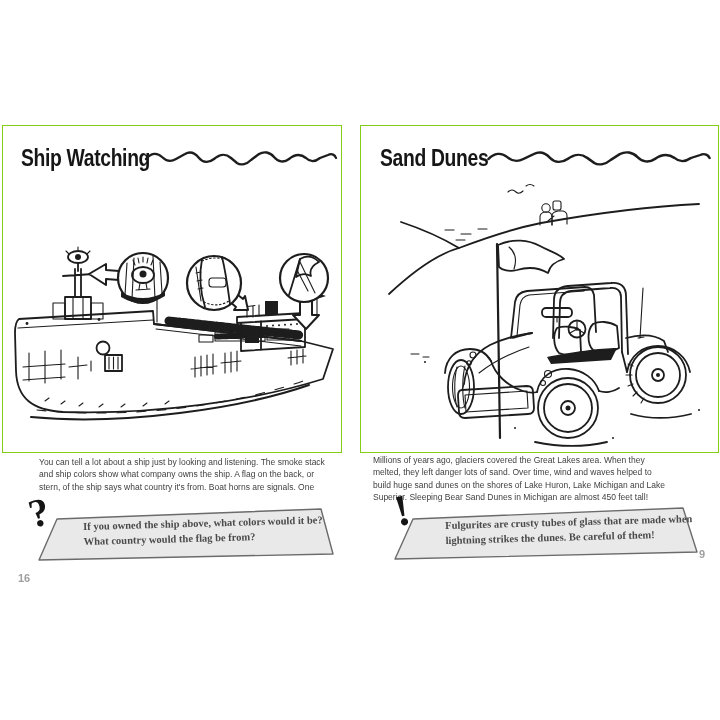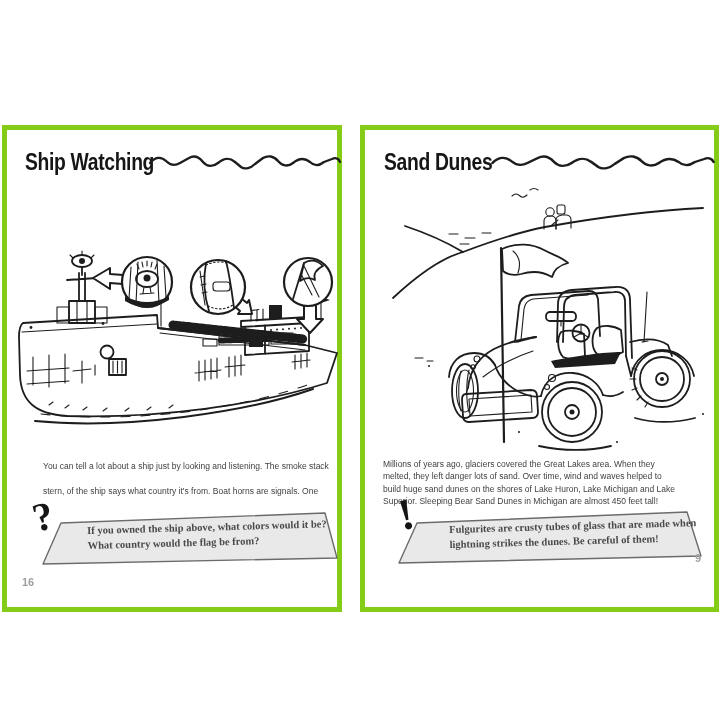--- a/index.html
+++ b/index.html
@@ -1,22 +1,22 @@
 <!DOCTYPE html>
 <html><head>
 <meta charset="utf-8">
 <style>
   html,body{margin:0;padding:0;}
   body{
     width:720px;height:720px;background:#ffffff;position:relative;
     font-family:"Liberation Sans",sans-serif;overflow:hidden;
   }
   .page{
-    position:absolute;top:125px;height:487px;background:#ffffff;
-    border:5px solid #84cc16;box-sizing:border-box;
+    position:absolute;top:125px;height:328px;background:#ffffff;
+    border:1px solid #84cc16;box-sizing:border-box;
   }
   .page-left{left:2px;width:340px;}
   .page-right{left:360px;width:359px;}
   .page-title{
     position:absolute;margin:0;color:#161616;font-weight:bold;
     font-size:23px;letter-spacing:-0.4px;white-space:nowrap;
     transform:scaleX(0.84);transform-origin:left center;line-height:1;
   }
   .squiggle{position:absolute;}
   .illustration{position:absolute;}
@@ -146,21 +146,21 @@
       <g>
         <circle class="white" cx="301" cy="49" r="24" stroke="#1d1d1d" stroke-width="2.2"></circle>
         <path class="ink" d="M286,66 L297,30"></path>
         <path class="ink" d="M297,30 C304,26 310,27 316,33 C310,36 306,41 308,47 C302,44 297,45 293,48 Z"></path>
         <path class="thin" d="M297,33 L312,64 M294,41 L305,62"></path>
       </g>
     </svg>
 
     <p class="body-text" style="left:36px;top:330px;margin:0;">
       <span class="bline">You can tell a lot about a ship just by looking and listening. The smoke stack</span><br>
-      <br>
+      <span class="bline">and ship colors show what company owns the ship. A flag on the back, or</span><br>
       <span class="bline">stern, of the ship says what country it's from. Boat horns are signals. One</span><br>
     </p>
 
     <div class="callout" style="left:20px;top:367px;width:322px;height:78px;">
       <svg class="callout-shape" width="322" height="78" viewBox="0 0 322 78">
         <polygon points="34,26 298,16 310,61 16,67" fill="#e9e9e9" stroke="#6b6b6b" stroke-width="1.4" stroke-linejoin="round"></polygon>
       </svg>
       <span class="callout-icon q">?</span>
       <div class="callout-text" style="left:60px;top:27px;">
         <span>If you owned the ship above, what colors would it be?</span><br>
@@ -255,21 +255,21 @@
         <path class="ink" d="M174,266 C198,271 224,271 246,266"></path>
         <path class="ink" d="M270,238 C288,243 310,243 330,238"></path>
         <path class="thin" d="M50,178 h8 M62,181 h6"></path>
         <circle class="fillink" cx="64" cy="186" r="1"></circle>
         <circle class="fillink" cx="252" cy="262" r="1"></circle>
         <circle class="fillink" cx="154" cy="252" r="1"></circle>
         <circle class="fillink" cx="338" cy="234" r="1"></circle>
       </g>
     </svg>
 
-    <p class="body-text" style="left:18px;top:328px;margin:0;">
+    <p class="body-text" style="left:12px;top:328px;margin:0;">
       <span class="bline">Millions of years ago, glaciers covered the Great Lakes area. When they</span><br>
       <span class="bline">melted, they left danger lots of sand. Over time, wind and waves helped to</span><br>
       <span class="bline">build huge sand dunes on the shores of Lake Huron, Lake Michigan and Lake</span><br>
       <span class="bline">Superior. Sleeping Bear Sand Dunes in Michigan are almost 450 feet tall!</span>
     </p>
 
     <div class="callout" style="left:22px;top:367px;width:330px;height:78px;">
       <svg class="callout-shape" width="330" height="78" viewBox="0 0 330 78">
         <polygon points="30,26 300,15 314,59 12,66" fill="#e9e9e9" stroke="#6b6b6b" stroke-width="1.4" stroke-linejoin="round"></polygon>
       </svg>

